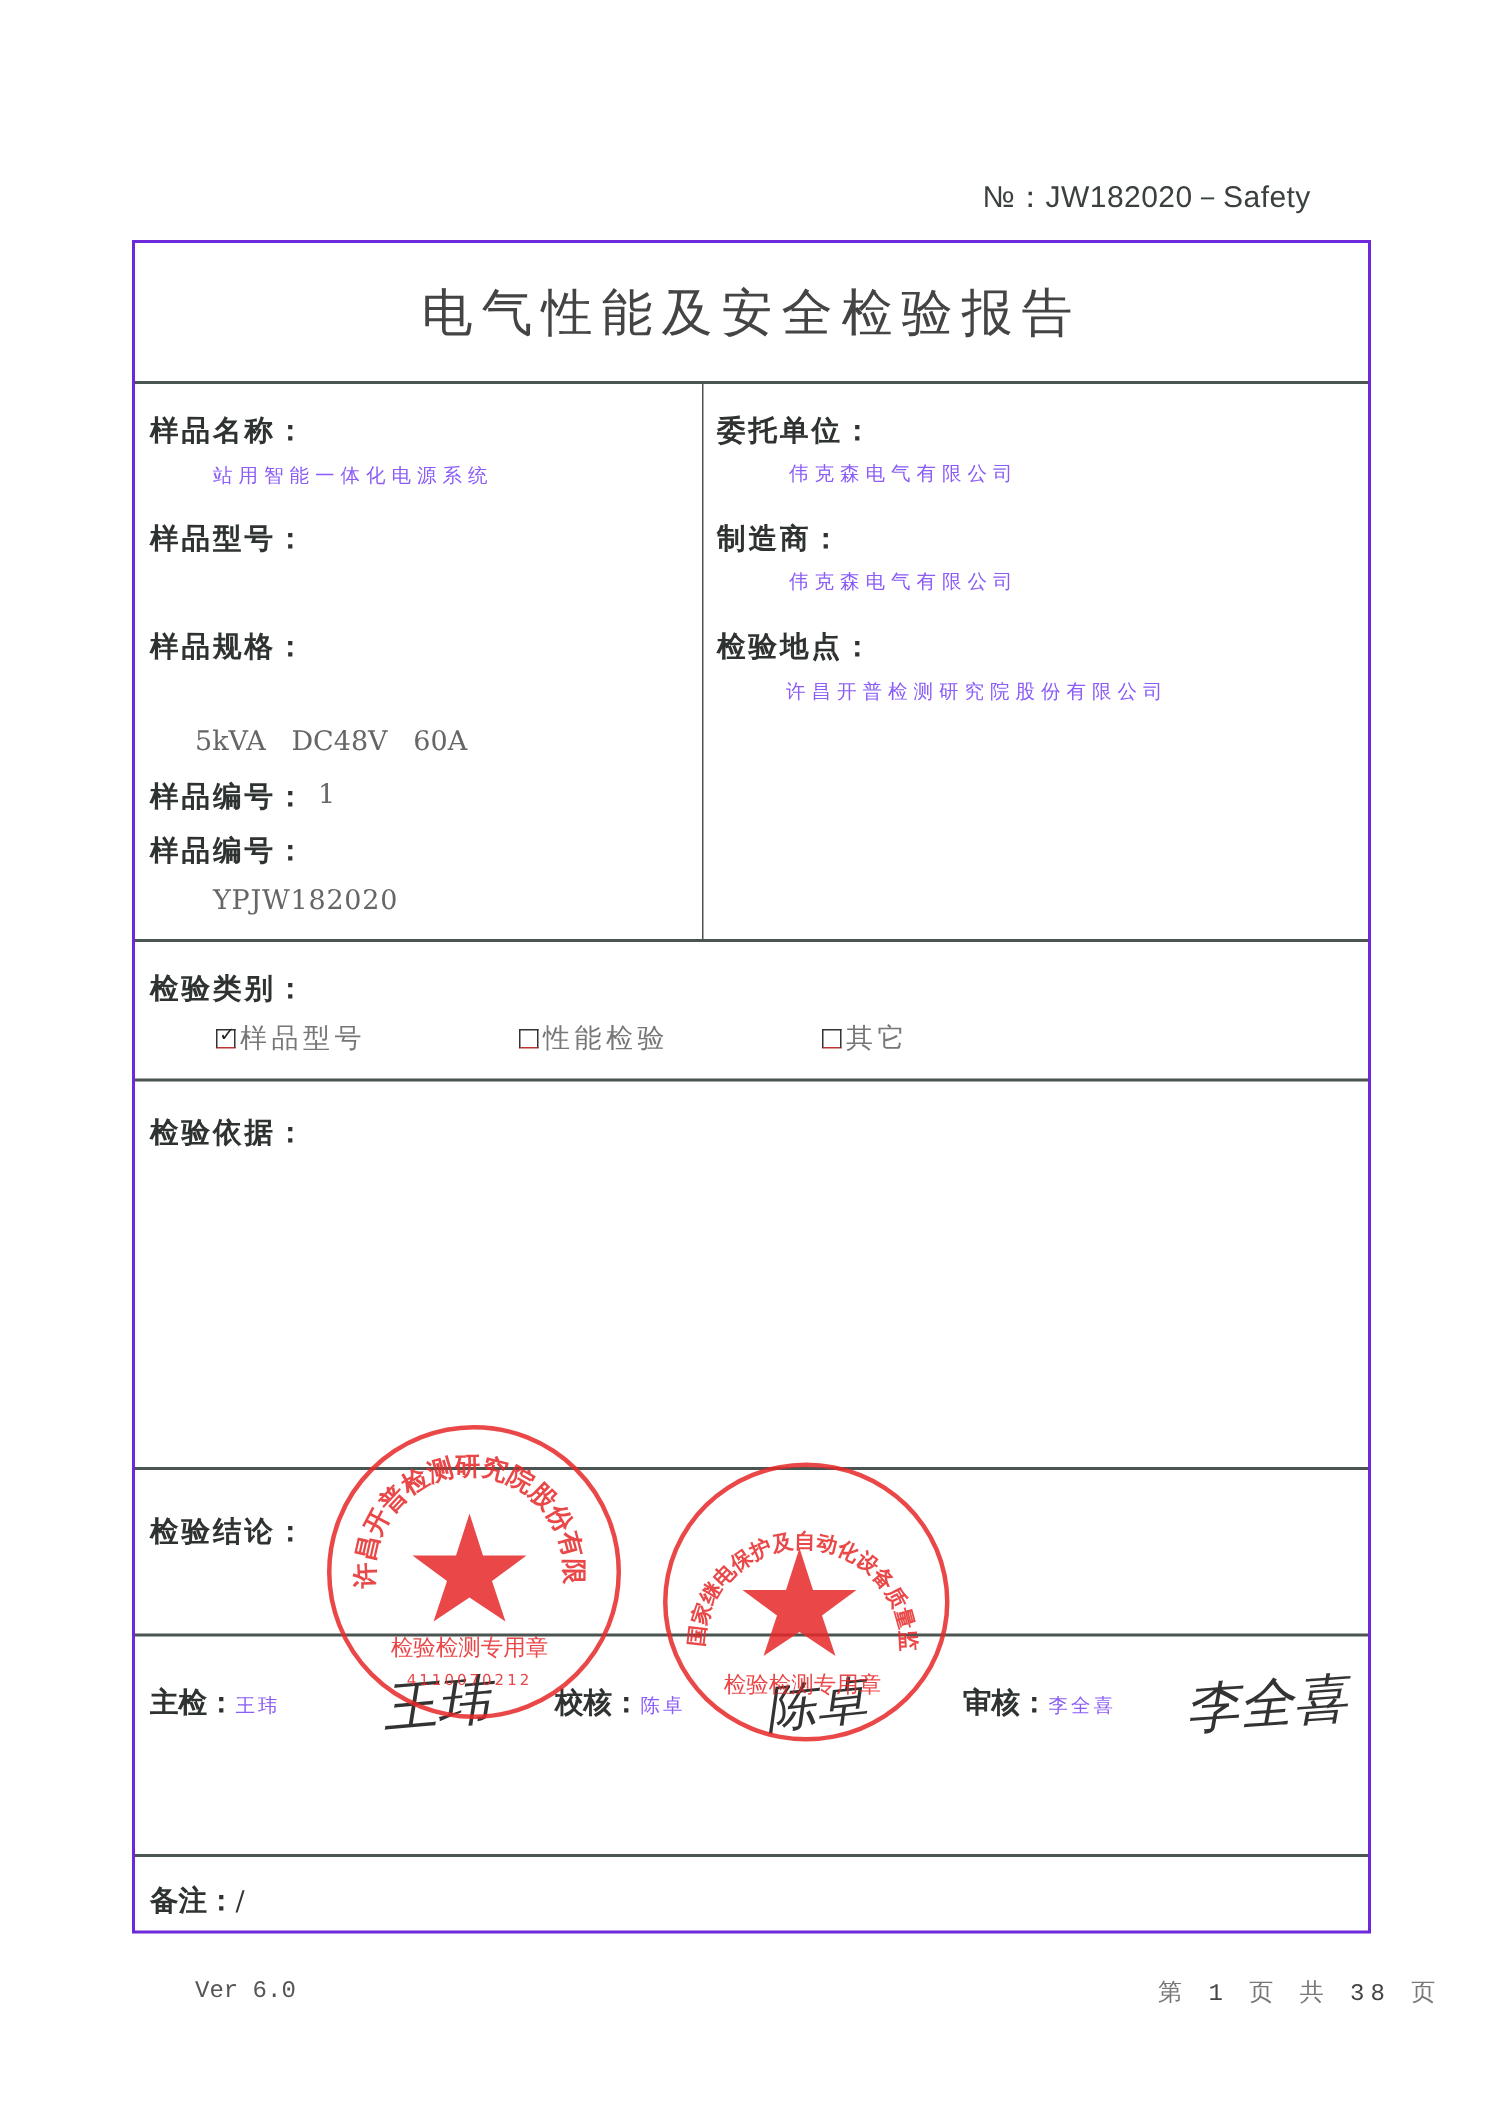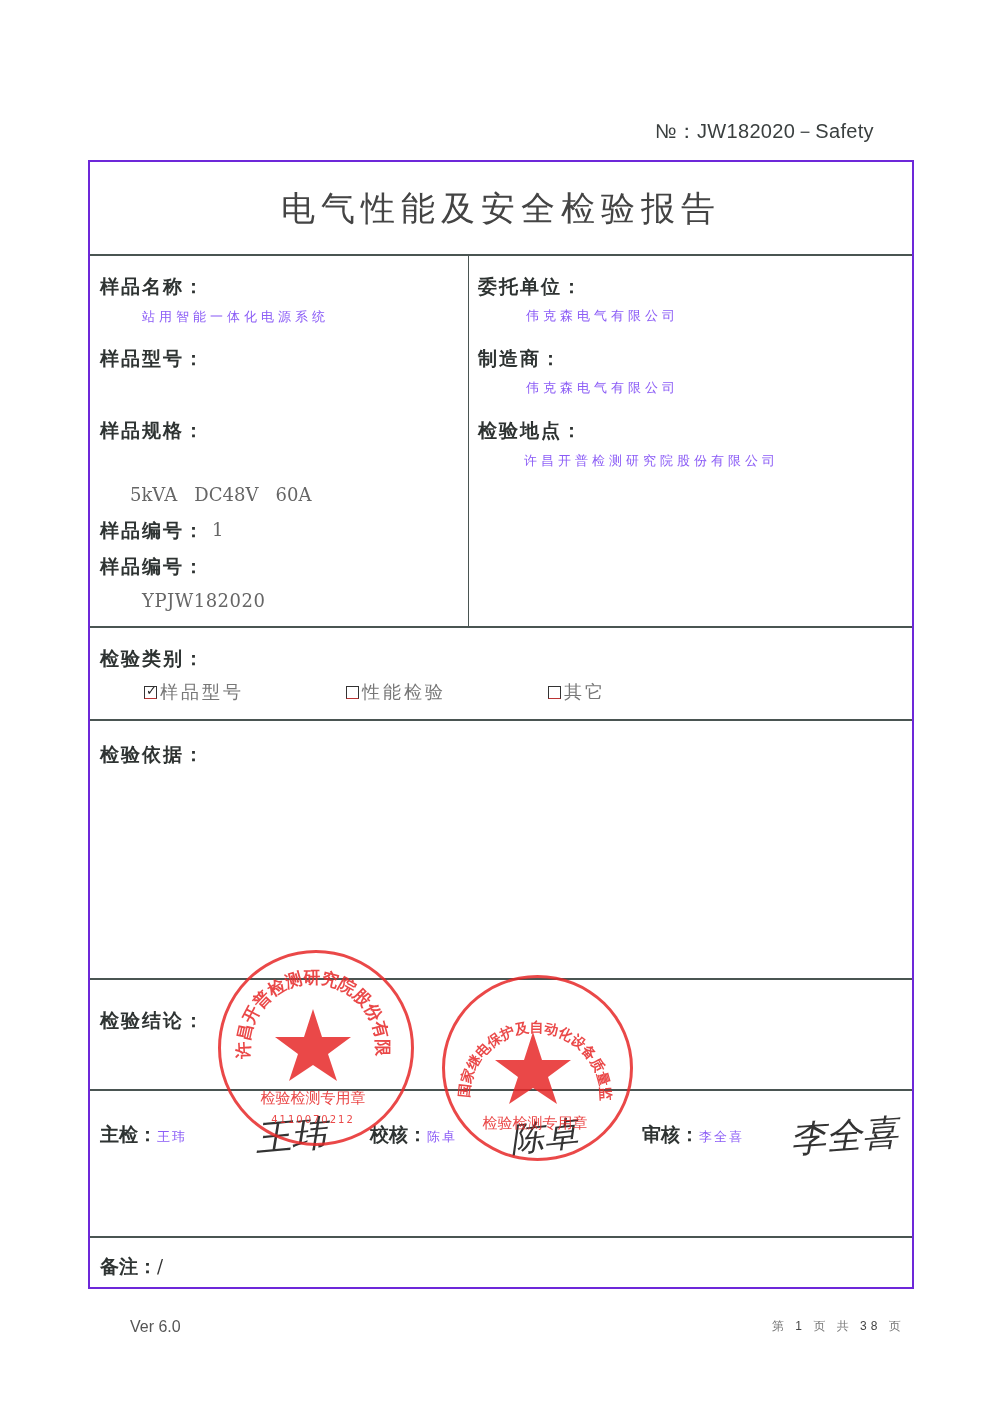--- a/index.html
+++ b/index.html
@@ -13,22 +13,22 @@
   .vline{position:absolute;width:0;border-left:1.5px solid #4a5552;}
   .title{left:0;width:822px;top:24px;text-align:center;font-size:34px;letter-spacing:6px;color:#444;
        font-family:"DejaVu Sans","Liberation Sans",sans-serif;font-weight:300;}
   .label{font-family:"DejaVu Sans","Liberation Sans",sans-serif;font-weight:bold;font-size:19px;color:#2e3332;letter-spacing:2px;text-align:center;}
   .val{font-size:18px;color:#666;letter-spacing:2px;}
   .val-sans{font-family:"DejaVu Sans","Liberation Sans",sans-serif;font-size:13px;color:#8b5cf6;letter-spacing:4px;}
   .checkbox{display:inline-block;width:13px;height:13px;border:1.5px solid #333;vertical-align:-1px;margin-right:3px;
        position:relative;box-sizing:border-box;border-bottom-color:#b33;}
   .checkmark{position:absolute;left:1px;top:-4px;font-size:13px;color:#222;font-family:"DejaVu Sans",sans-serif;}
   .opt{font-family:"DejaVu Sans",sans-serif;font-size:18px;color:#777;letter-spacing:3px;}
-  .footer-ver{left:130px;top:1318px;font-family:Liberation Sans, sans-serif;font-size:16px;color:#555;}
-  .footer-page{left:772px;top:1318px;font-family:Liberation Sans, sans-serif;font-size:12px;color:#777;letter-spacing:4px;}
+  .footer-ver{left:130px;top:1318px;font-family:Liberation Mono, monospace;font-size:16px;color:#555;}
+  .footer-page{left:772px;top:1318px;font-family:Liberation Mono, monospace;font-size:16px;color:#777;letter-spacing:4px;}
   .footer-page b{color:#444;font-weight:normal;}
   .stamp{position:absolute;border-radius:50%;border:3px solid rgba(230,40,40,0.85);pointer-events:none;}
   .sig{position:absolute;font-family:"DejaVu Serif",serif;color:#333;font-style:italic;}
 </style>
 </head>
 <body>
 
 <div class="abs report-no">№：JW182020－Safety</div>
 
 <div class="abs frame">

